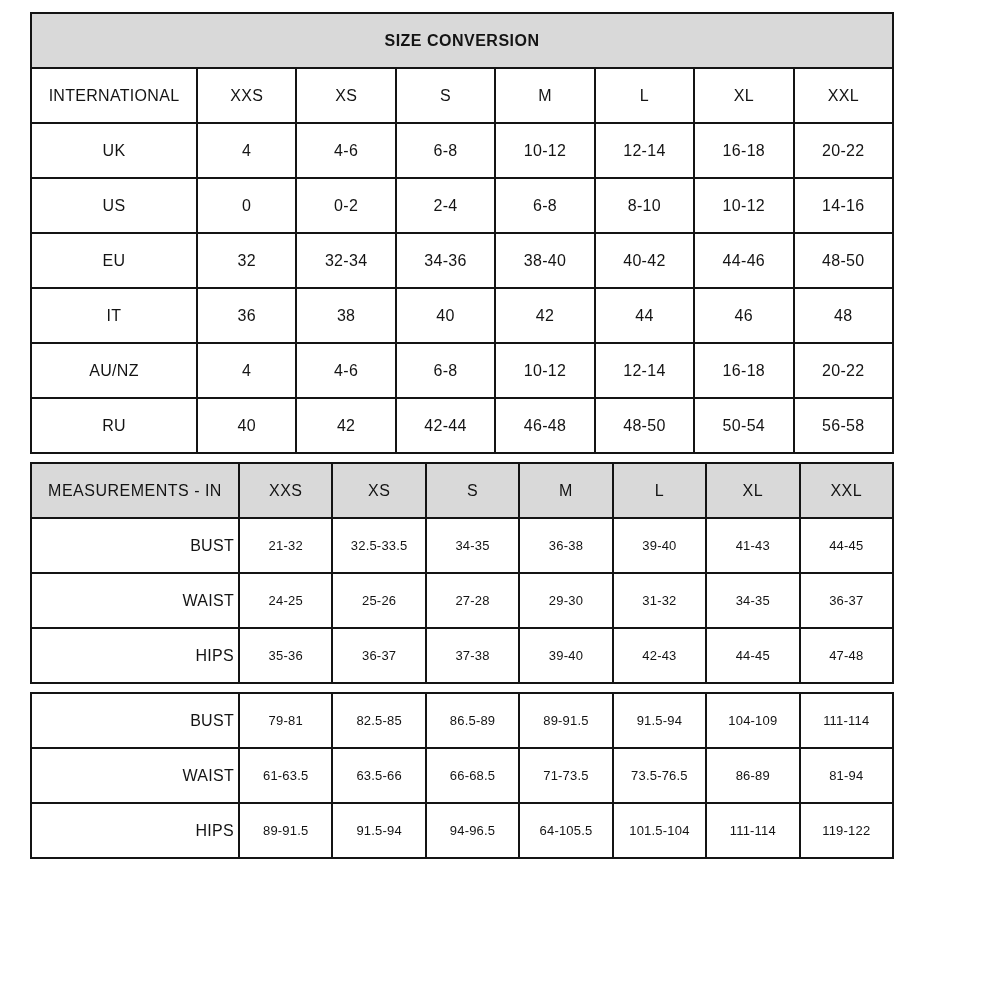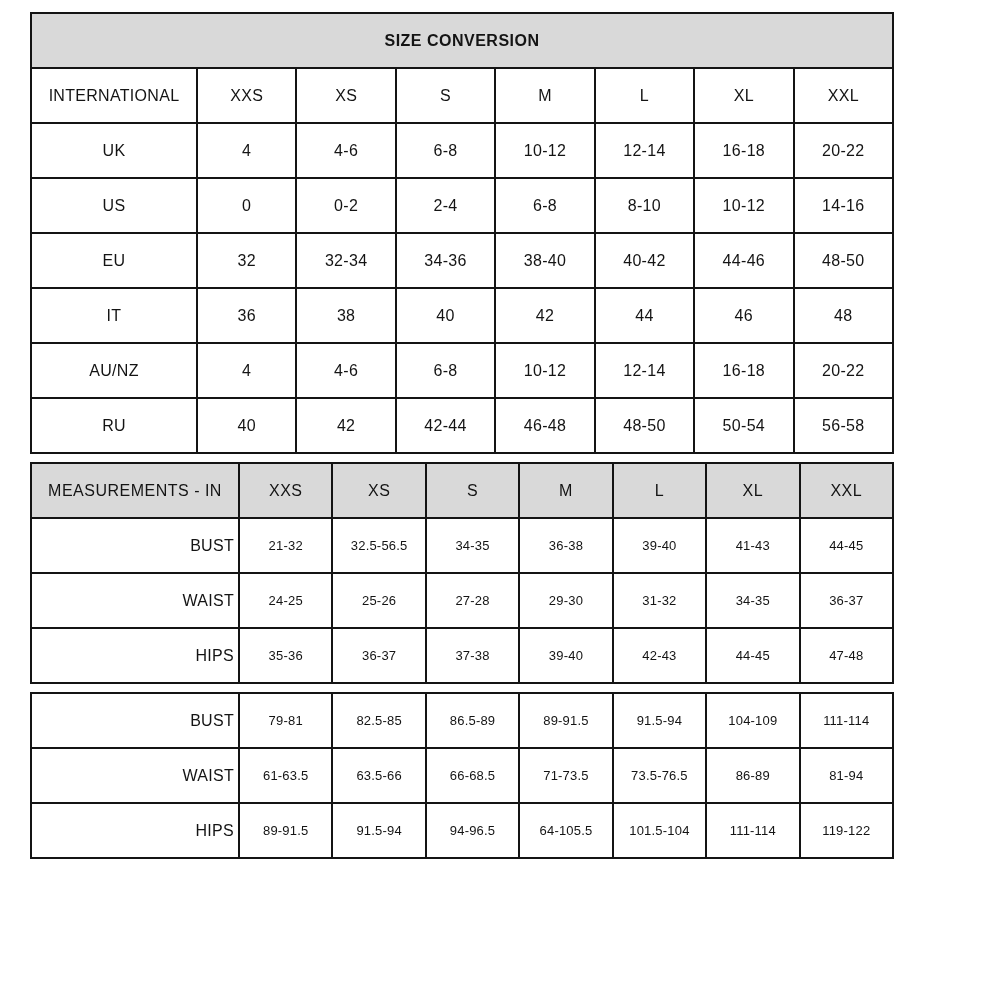--- a/index.html
+++ b/index.html
@@ -160,21 +160,21 @@
         <th class="hdr-bg">XS</th>
         <th class="hdr-bg">S</th>
         <th class="hdr-bg">M</th>
         <th class="hdr-bg">L</th>
         <th class="hdr-bg">XL</th>
         <th class="hdr-bg">XXL</th>
       </tr>
       <tr>
         <td class="row-label">BUST</td>
         <td class="val">21-32</td>
-        <td class="val">32.5-56.5</td>
+        <td class="val">32.5-33.5</td>
         <td class="val">34-35</td>
         <td class="val">36-38</td>
         <td class="val">39-40</td>
         <td class="val">41-43</td>
         <td class="val">44-45</td>
       </tr>
       <tr>
         <td class="row-label">WAIST</td>
         <td class="val">24-25</td>
         <td class="val">25-26</td>

